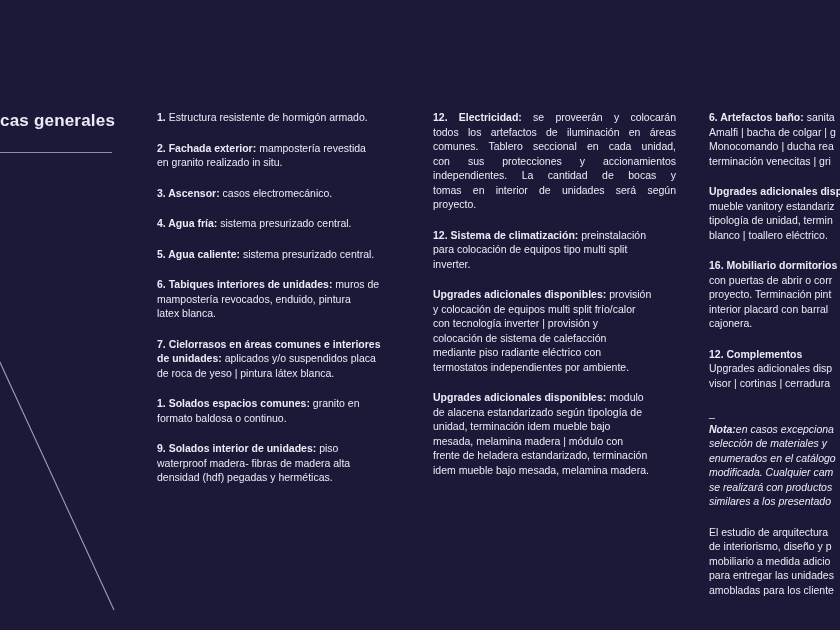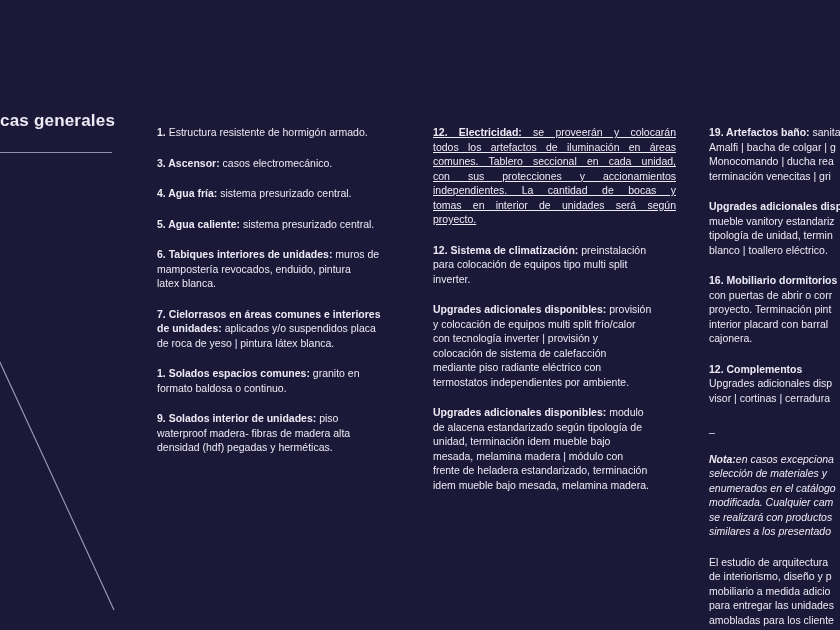--- a/index.html
+++ b/index.html
@@ -26,51 +26,52 @@
     background:var(--rule);
   }
   svg.diag{position:absolute;left:0;top:0;pointer-events:none;}
   svg.diag line{stroke:var(--diagonal);stroke-width:1.1;opacity:.9;}
   .cols{
     position:absolute;left:157px;top:109px;
     display:flex;gap:33px;align-items:flex-start;
   }
   .col{width:243px;flex:0 0 243px;}
   .spec{
-    margin:16px 0 16px 0;
+    margin:1px 0 16px 0;
     font-size:10.5px;line-height:14.5px;
     color:var(--text);
     white-space:pre;
   }
   .spec .b{font-weight:700;}
   .spec.justify{
     white-space:pre-line;
     text-align:justify;
     text-align-last:justify;
-    text-decoration:underline;
   }
   .spec.italic{font-style:italic;}
   .spec.dash{margin:12px 0 0 0;}
 </style>
 </head>
 <body>
 
 <div class="canvas">
 
   <svg class="diag" width="840" height="630" viewBox="0 0 840 630">
       <line x1="-2" y1="358" x2="114" y2="610"></line>
     </svg>
 
   <div class="page-title">cas generales</div>
   <div class="title-underline"></div>
 
   <div class="cols">
 
     <div class="col">
       <p class="spec"><span class="b">1.</span><span> Estructura resistente de hormigón armado.</span></p>
+      <p class="spec"><span class="b">2. Fachada exterior:</span><span> mampostería revestida
+en granito realizado in situ.</span></p>
       <p class="spec"><span class="b">3. Ascensor:</span><span> casos electromecánico.</span></p>
       <p class="spec"><span class="b">4. Agua fría:</span><span> sistema presurizado central.</span></p>
       <p class="spec"><span class="b">5. Agua caliente:</span><span> sistema presurizado central.</span></p>
       <p class="spec"><span class="b">6. Tabiques interiores de unidades:</span><span> muros de
 mampostería revocados, enduido, pintura
 latex blanca.</span></p>
       <p class="spec"><span class="b">7. Cielorrasos en áreas comunes e interiores
 de unidades:</span><span> aplicados y/o suspendidos placa
 de roca de yeso | pintura látex blanca.</span></p>
       <p class="spec"><span class="b">1. Solados espacios comunes:</span><span> granito en
@@ -99,21 +100,21 @@
 termostatos independientes por ambiente.</span></p>
       <p class="spec"><span class="b">Upgrades adicionales disponibles:</span><span> modulo
 de alacena estandarizado según tipología de
 unidad, terminación idem mueble bajo
 mesada, melamina madera | módulo con
 frente de heladera estandarizado, terminación
 idem mueble bajo mesada, melamina madera.</span></p>
     </div>
 
     <div class="col">
-      <p class="spec"><span class="b">19. Artefactos baño:</span><span> sanita
+      <p class="spec"><span class="b">6. Artefactos baño:</span><span> sanita
 Amalfi | bacha de colgar | g
 Monocomando | ducha rea
 terminación venecitas | gri</span></p>
       <p class="spec"><span class="b">Upgrades adicionales disp</span><span>
 mueble vanitory estandariz
 tipología de unidad, termin
 blanco | toallero eléctrico.</span></p>
       <p class="spec"><span class="b">16. Mobiliario dormitorios</span><span>
 con puertas de abrir o corr
 proyecto. Terminación pint

